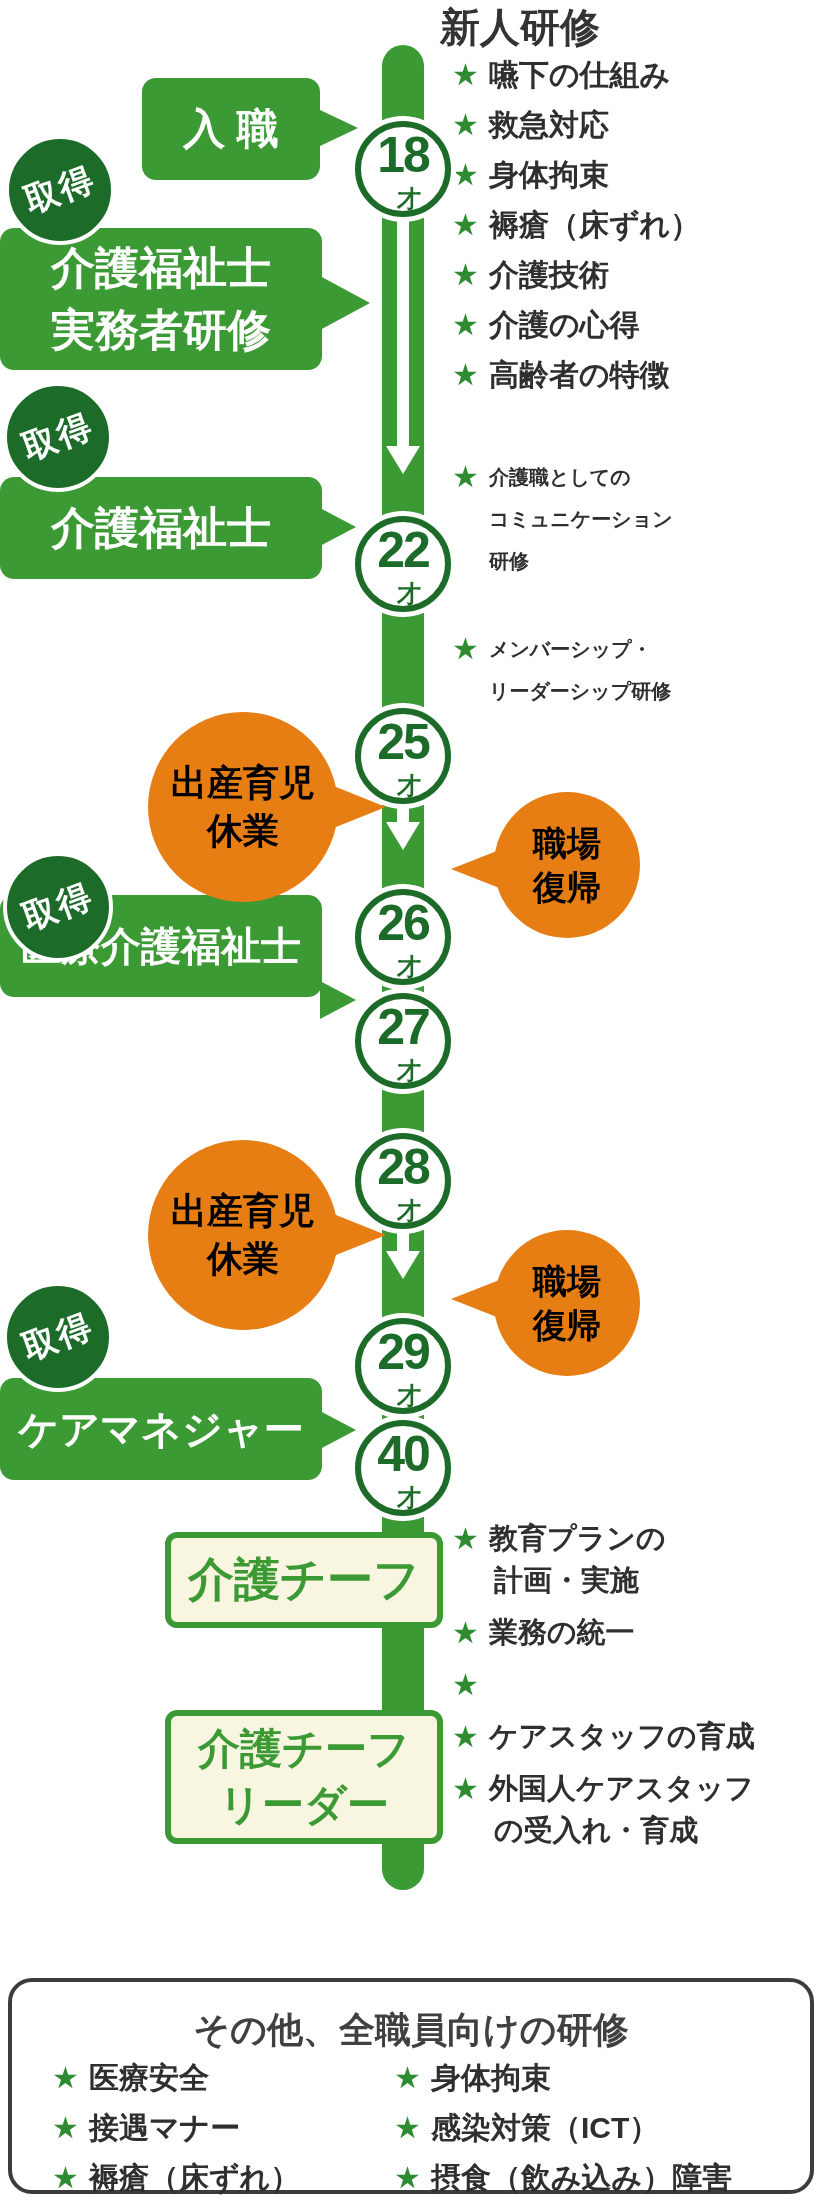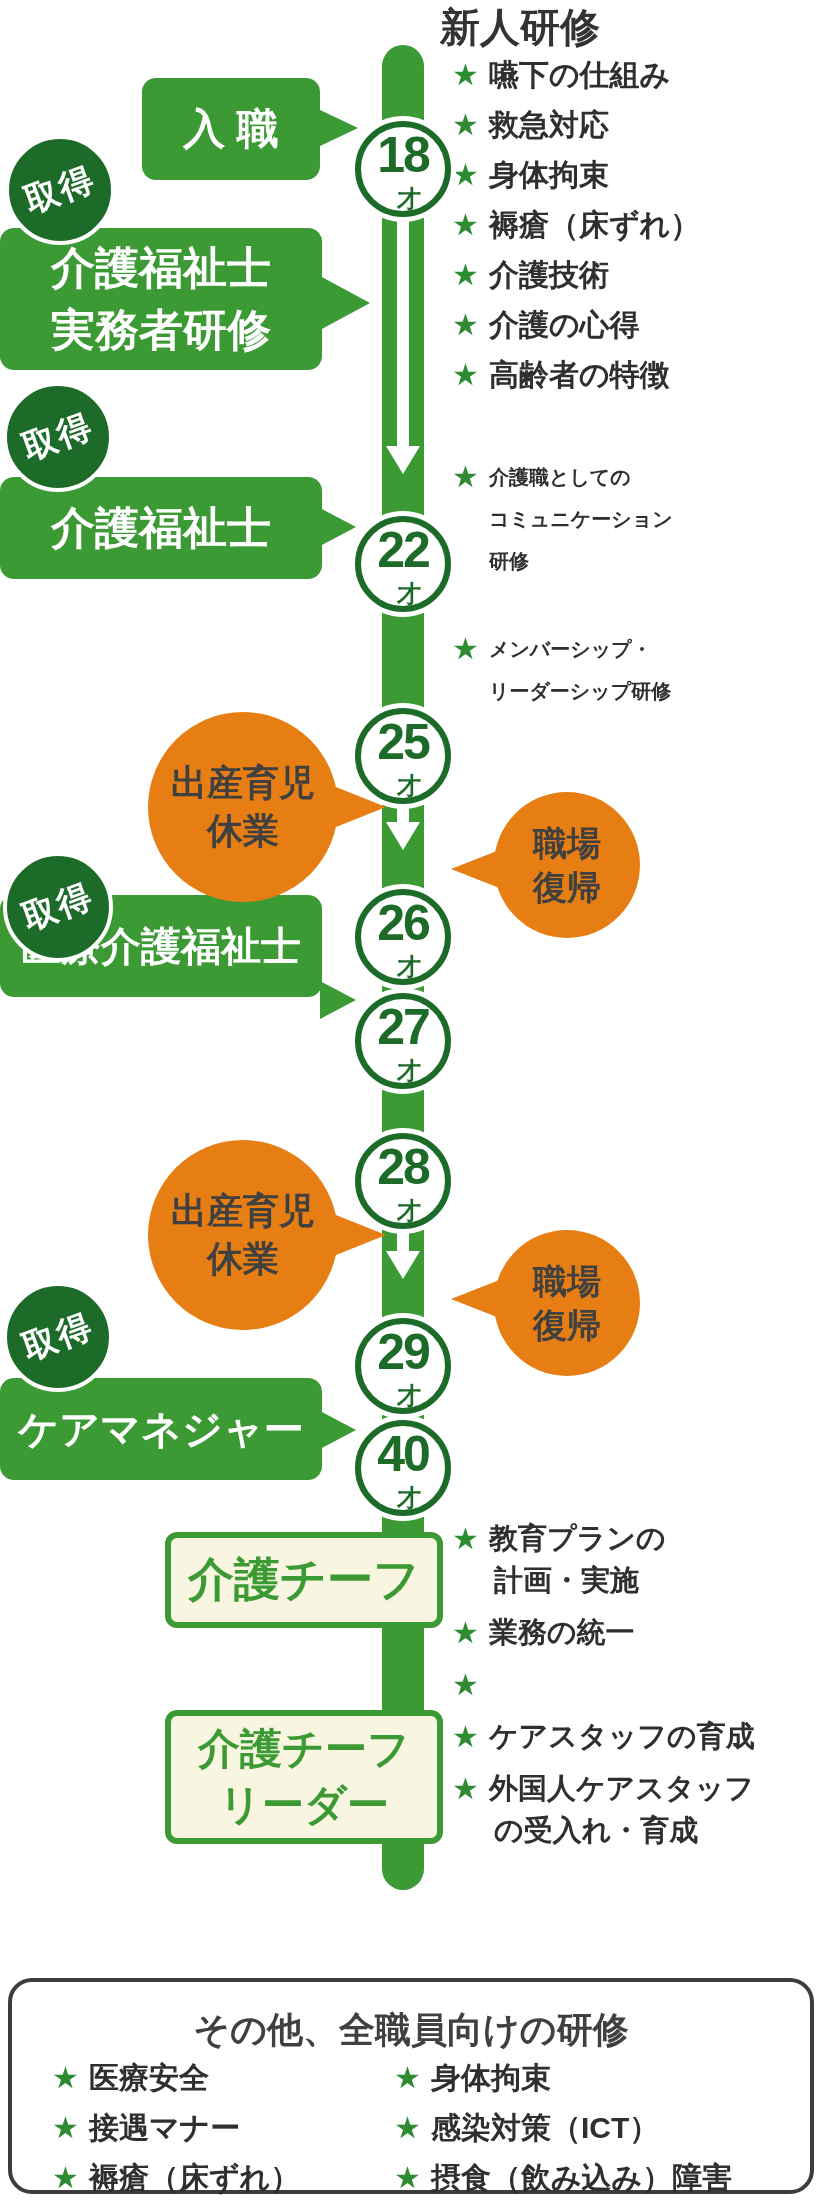--- a/index.html
+++ b/index.html
@@ -20,21 +20,21 @@
   .age .sai{position:absolute;bottom:-1px;left:57%;transform:translateX(-50%);font-size:24px;font-weight:bold;color:#1c6b29;line-height:26px;}
   
   .gbox{position:absolute;background:#3c9a35;border-radius:14px;color:#fff;font-weight:bold;
         display:flex;flex-direction:column;align-items:center;justify-content:center;text-align:center;z-index:4;}
   .gpointer{position:absolute;width:0;height:0;z-index:4;}
   
   .badge{position:absolute;width:102px;height:102px;border-radius:50%;background:#1c6b29;border:4px solid #fff;
          display:flex;align-items:center;justify-content:center;z-index:5;}
   .badge span{display:block;transform:rotate(-20deg);color:#fff;font-weight:bold;font-size:34px;letter-spacing:2px;}
   
-  .ocircle{position:absolute;border-radius:50%;background:#e67e14;color:#404040;font-weight:bold;text-align:center;
+  .ocircle{position:absolute;border-radius:50%;background:#e67e14;color:#000000;font-weight:bold;text-align:center;
            display:flex;flex-direction:column;align-items:center;justify-content:center;z-index:4;}
   .opointer{position:absolute;width:0;height:0;z-index:3;}
   
   .cbox{position:absolute;background:#f8f5e1;border:6px solid #3c9a35;border-radius:12px;color:#3c9a35;font-weight:bold;
         display:flex;flex-direction:column;align-items:center;justify-content:center;text-align:center;z-index:4;}
   
   .heading{position:absolute;left:440px;top:0px;font-size:40px;font-weight:bold;color:#333;z-index:2;}
   .slist{position:absolute;left:452px;z-index:2;}
   .srow{display:flex;align-items:center;height:50px;}
   .star{color:#2e8b31;font-size:30px;margin-right:10px;line-height:1;flex:0 0 auto;}

